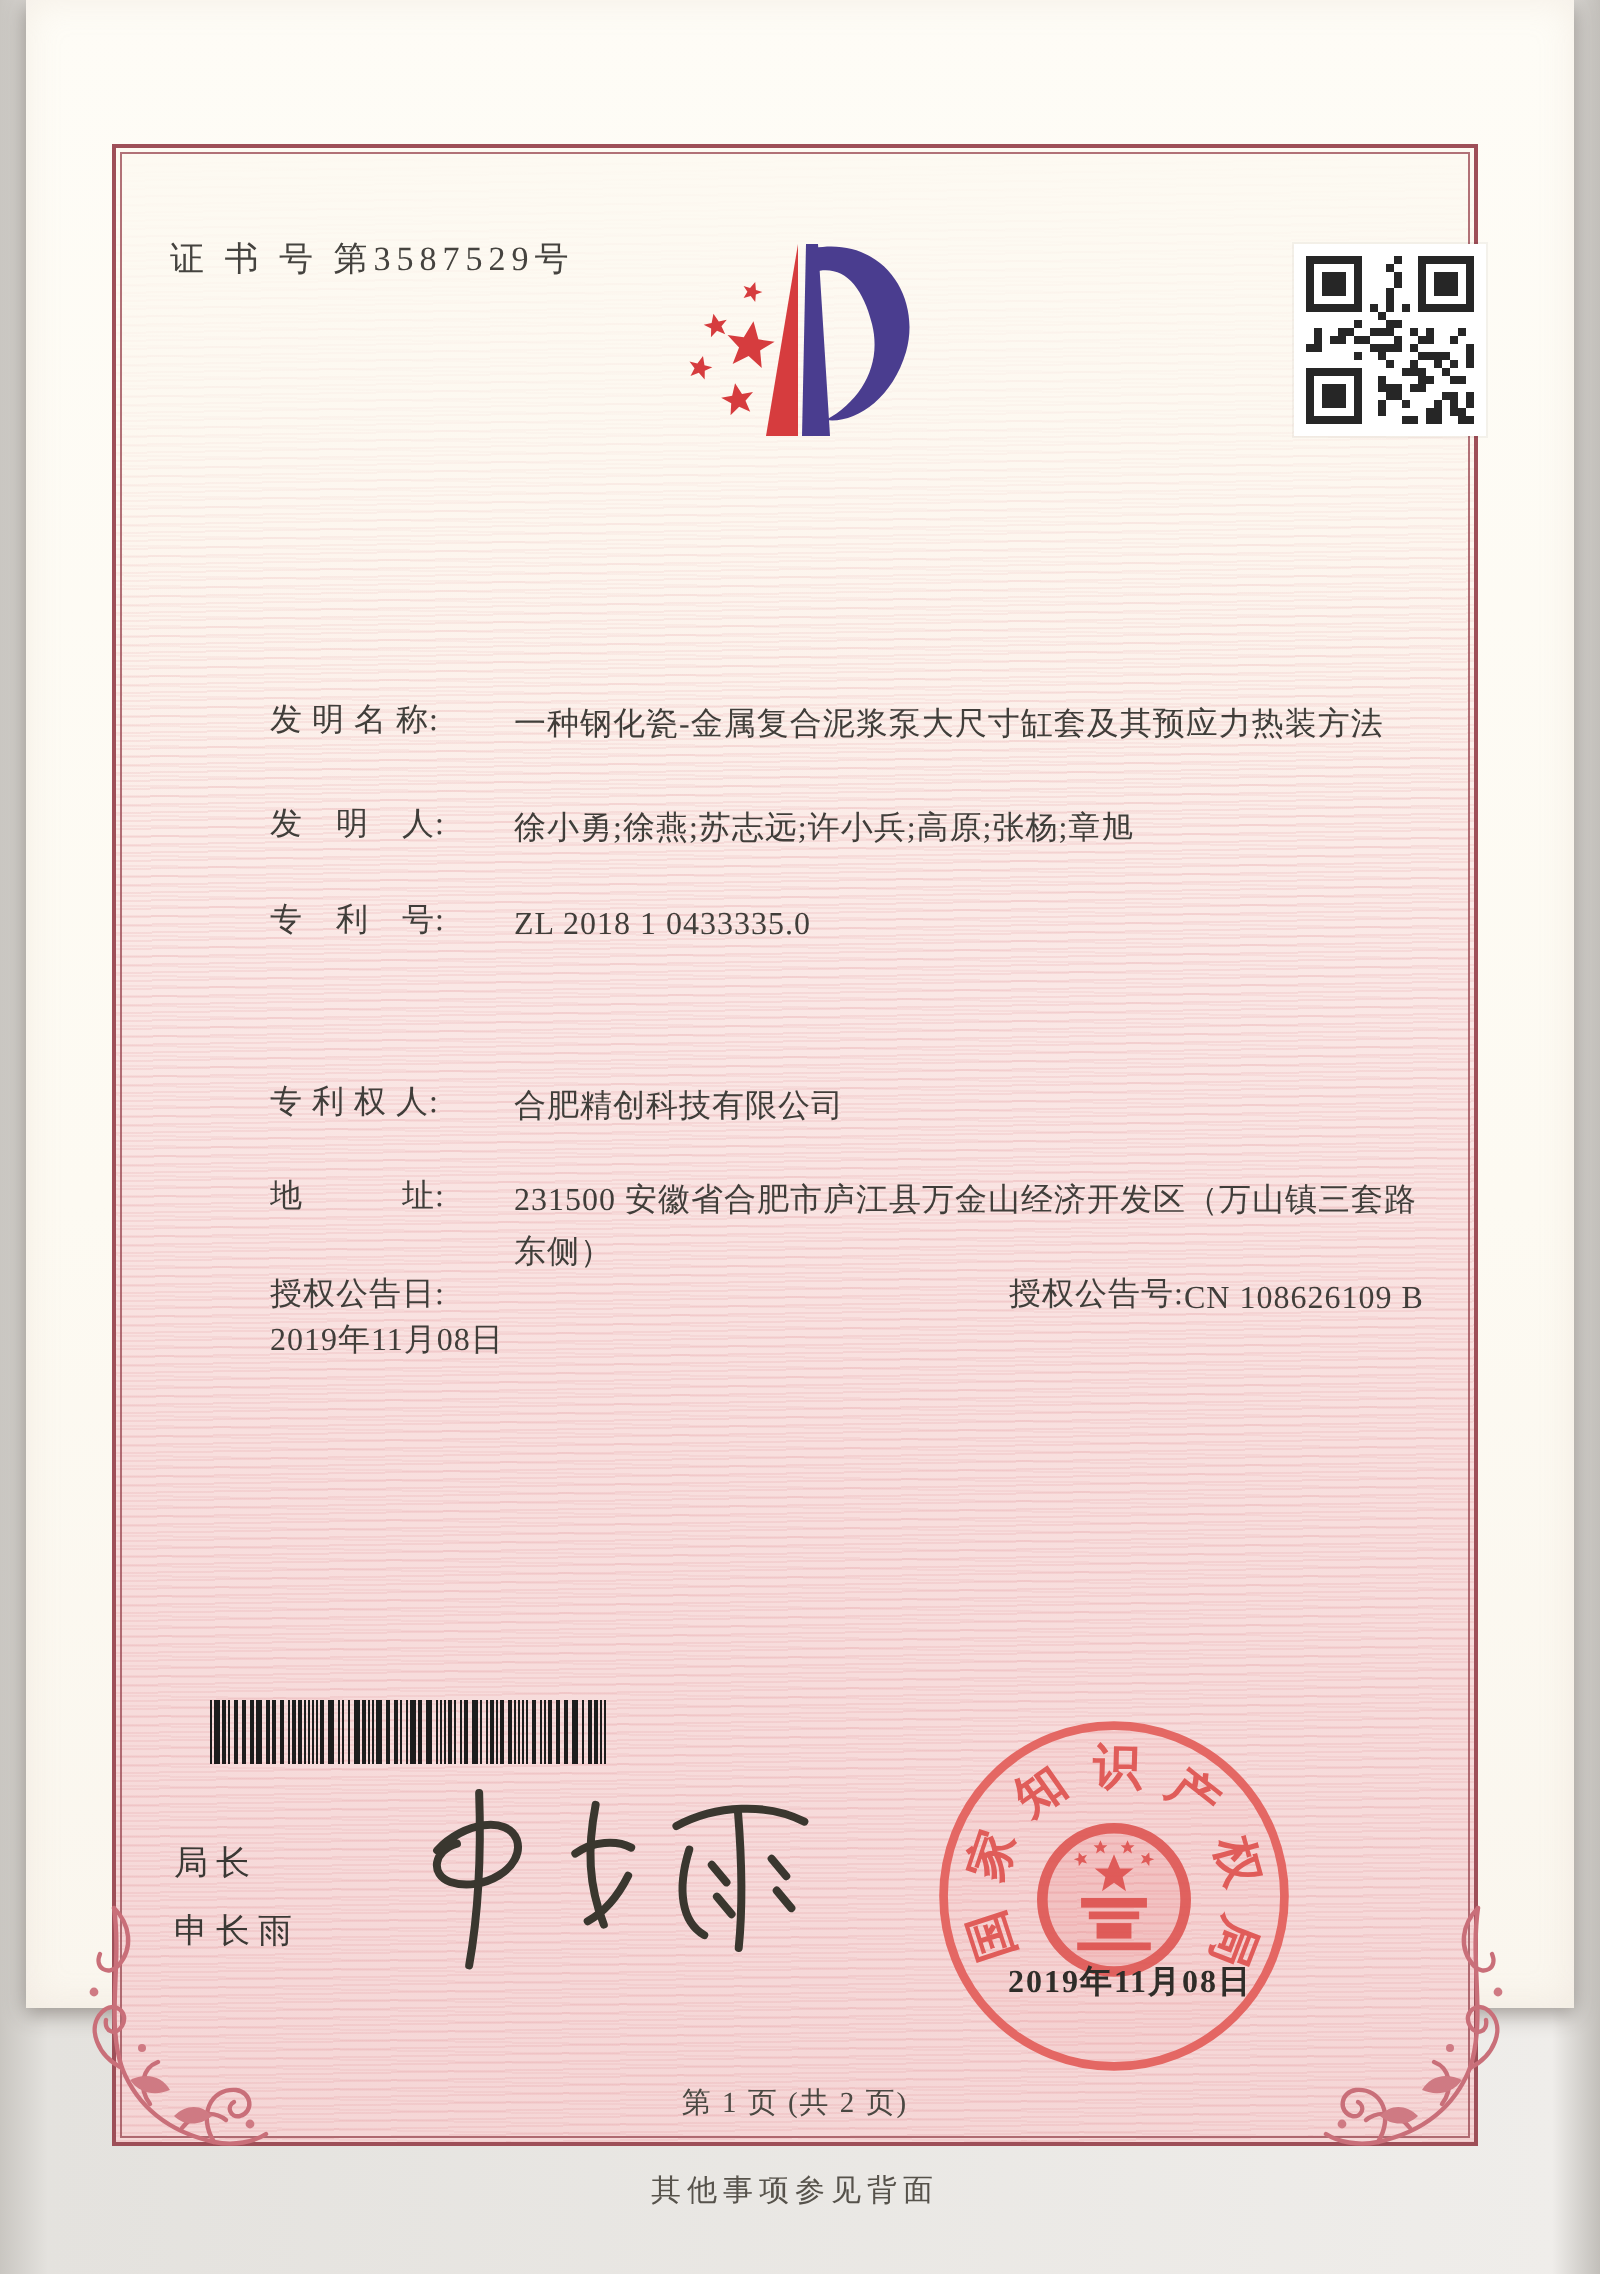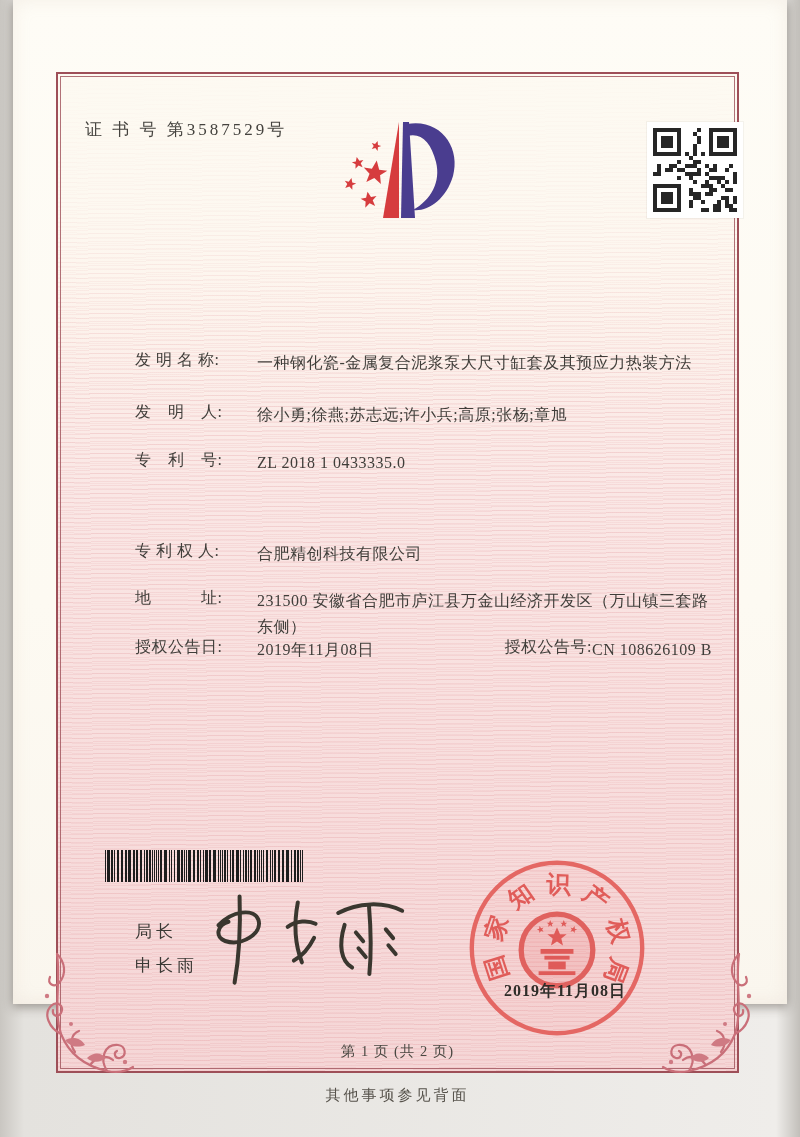--- a/index.html
+++ b/index.html
@@ -33,21 +33,21 @@
     font-size:37px;font-weight:bold;color:#3d3b38;
     letter-spacing:27px;text-indent:27px;
   }
   .field-row{left:74px;width:650px;font-size:16px;color:#403e3a;display:flex;align-items:flex-start;margin-left:48px;}
   .f-label{display:inline-block;width:122px;flex:none;white-space:pre;letter-spacing:.5px;}
   .f-value{display:inline-block;max-width:452px;line-height:26px;letter-spacing:.5px;}
   .pair2{position:absolute;left:367px;top:0;display:flex;}
   .pair2 .f-label{width:90px;text-align:right;}
   .paragraphs{left:74px;top:672px;width:640px;font-size:15.5px;line-height:27px;color:#47453f;letter-spacing:.4px;}
   .paragraphs p{margin:0;text-indent:2em;}
-  .officer{left:74px;font-size:17px;color:#3b3935;letter-spacing:4px;margin-left:48px;}
+  .officer{left:74px;font-size:17px;color:#3b3935;letter-spacing:4px;}
   .pagenum{left:43px;top:1042px;width:683px;text-align:center;font-size:14.5px;color:#4a4842;letter-spacing:1px;}
   .backnote{left:43px;top:1086px;width:683px;text-align:center;font-size:15px;color:#56524b;letter-spacing:3px;}
   .seal-date{left:466px;top:981px;width:172px;text-align:center;font-size:16px;font-weight:600;color:#2f2d29;letter-spacing:1px;}
   svg{display:block;}
   .orn-r{transform:scaleX(-1);}
 </style>
 </head>
 <body>
 
 <div class="page">
@@ -278,21 +278,21 @@
     <span class="f-value">ZL 2018 1 0433335.0</span>
   </div>
   <div class="field-row abs" style="top:541px">
     <span class="f-label">专 利 权 人:</span>
     <span class="f-value">合肥精创科技有限公司</span>
   </div>
   <div class="field-row abs" style="top:588px">
     <span class="f-label">地　　　址:</span>
     <span class="f-value">231500 安徽省合肥市庐江县万金山经济开发区（万山镇三套路东侧）</span>
   </div>
-  <div class="field-row abs" style="top:637px;position:absolute;">
+  <div class="field-row abs" style="top:637px;position:absolute;flex-direction:column;">
     <span class="f-label">授权公告日:</span>
     <span class="f-value">2019年11月08日</span>
     <span class="pair2">
       <span class="f-label">授权公告号:</span>
       <span class="f-value">CN 108626109 B</span>
     </span>
   </div>
 
 
   <svg class="abs" style="left:90px;top:850px;" width="208" height="32" id="barcode">

